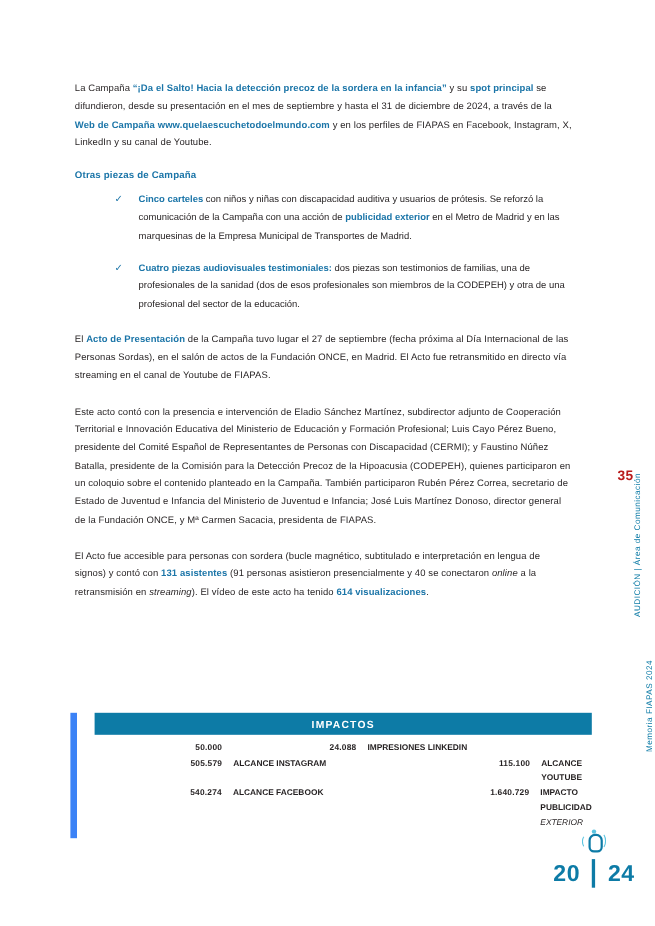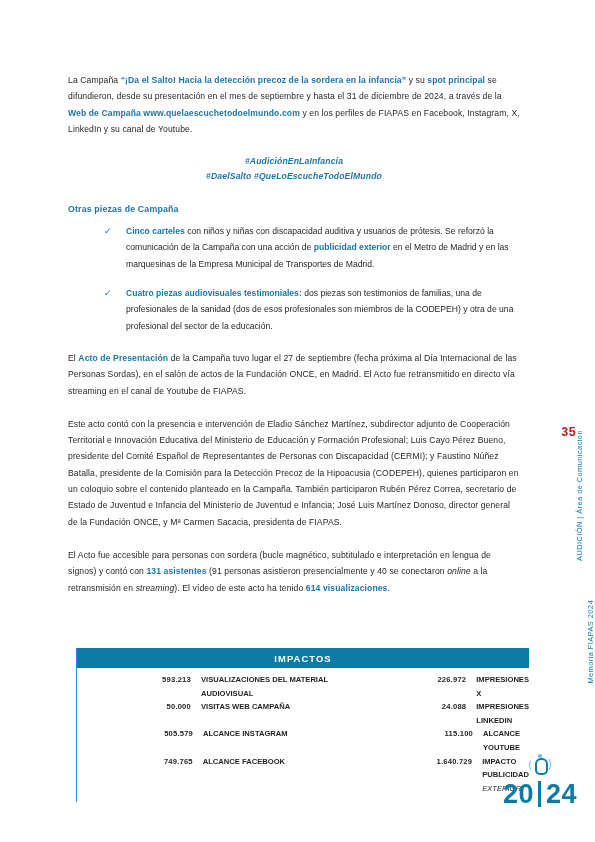--- a/index.html
+++ b/index.html
@@ -65,22 +65,23 @@
   .bullet .tick{
     position:absolute;left:0;top:0;
     color:#1b75a8;
     font-size:9px;
     font-weight:bold;
   }
 
   
   .table-wrap{
     position:absolute;
-    left:76px; top:648px; width:452px;
-    border-left:1px solid #3b82f6;
+    left:64px; top:648px; width:452px;
+    border-left:6px solid #3b82f6;
+    padding-left:16px;
   }
   .tbl-head{
     background:#0d7ba6;
     color:#ffffff;
     text-align:center;
     font-weight:bold;
     font-size:9.4px;
     letter-spacing:1.1px;
     padding:4.5px 0 4.5px 0;
   }
@@ -129,21 +130,21 @@
   
   .logo{
     position:absolute;
     right:18px; bottom:34px;
     width:74px; height:60px;
   }
   .logo .lg-num{
     position:absolute;
     bottom:0;
     color:#0d7ba6;
-    font-size:27px;
+    font-size:21px;
     font-weight:bold;
     letter-spacing:.5px;
     line-height:27px;
   }
   .logo .lg-left{left:0;}
   .logo .lg-right{right:0;}
   .logo .lg-bar{
     position:absolute;
     left:35px; bottom:1px;
     width:3px;height:26px;
@@ -181,24 +182,20 @@
 </style>
 </head>
 <body>
 
 <div class="page">
 
   <div class="content">
 
     <p class="para"><span>La Campaña </span><span class="accent">“¡Da el Salto! Hacia la detección precoz de la sordera en la infancia”</span><span> y su </span><span class="accent">spot principal</span><span> se difundieron, desde su presentación en el mes de septiembre y hasta el 31 de diciembre de 2024, a través de la </span><span class="accent">Web de Campaña www.quelaescuchetodoelmundo.com</span><span> y en los perfiles de FIAPAS en Facebook, Instagram, X, LinkedIn y su canal de Youtube.</span></p>
 
-    <div class="hashtags">
-      <div>#AudiciónEnLaInfancia</div>
-      <div>#DaelSalto #QueLoEscucheTodoElMundo</div>
-    </div>
 
     <div class="subhead">Otras piezas de Campaña</div>
 
     <div class="bullets">
 
       <div class="bullet">
         <span class="tick">✓</span><span class="accent">Cinco carteles</span><span> con niños y niñas con discapacidad auditiva y usuarios de prótesis. Se reforzó la comunicación de la Campaña con una acción de </span><span class="accent">publicidad exterior</span><span> en el Metro de Madrid y en las marquesinas de la Empresa Municipal de Transportes de Madrid.</span>
       </div>
 
       <div class="bullet">
@@ -212,43 +209,36 @@
     <p class="para">Este acto contó con la presencia e intervención de Eladio Sánchez Martínez, subdirector adjunto de Cooperación Territorial e Innovación Educativa del Ministerio de Educación y Formación Profesional; Luis Cayo Pérez Bueno, presidente del Comité Español de Representantes de Personas con Discapacidad (CERMI); y Faustino Núñez Batalla, presidente de la Comisión para la Detección Precoz de la Hipoacusia (CODEPEH), quienes participaron en un coloquio sobre el contenido planteado en la Campaña. También participaron Rubén Pérez Correa, secretario de Estado de Juventud e Infancia del Ministerio de Juventud e Infancia; José Luis Martínez Donoso, director general de la Fundación ONCE, y Mª Carmen Sacacia, presidenta de FIAPAS.</p>
 
     <p class="para"><span>El Acto fue accesible para personas con sordera (bucle magnético, subtitulado e interpretación en lengua de signos) y contó con </span><span class="accent">131 asistentes</span><span> (91 personas asistieron presencialmente y 40 se conectaron </span><span class="ital">online</span><span> a la retransmisión en </span><span class="ital">streaming</span><span>). El vídeo de este acto ha tenido </span><span class="accent">614 visualizaciones</span><span>.</span></p>
 
   </div>
 
   <div class="table-wrap">
     <div class="tbl-head">IMPACTOS</div>
     <div class="tbl-body">
 
-      <div class="trow">
-        <span class="c-num">593.213</span>
-        <span class="c-lab">VISUALIZACIONES DEL MATERIAL AUDIOVISUAL</span>
-        <span class="c-num2">226.972</span>
-        <span class="c-lab2"><span>IMPRESIONES X</span><span class="ital"></span></span>
-      </div>
 
       <div class="trow">
         <span class="c-num">50.000</span>
-        <span class="c-lab">VISITAS WEB CAMPAÑA</span>
         <span class="c-num2">24.088</span>
         <span class="c-lab2"><span>IMPRESIONES LINKEDIN</span><span class="ital"></span></span>
       </div>
 
       <div class="trow">
         <span class="c-num">505.579</span>
         <span class="c-lab">ALCANCE INSTAGRAM</span>
         <span class="c-num2">115.100</span>
         <span class="c-lab2"><span>ALCANCE YOUTUBE</span><span class="ital"></span></span>
       </div>
 
       <div class="trow">
-        <span class="c-num">749.765</span>
+        <span class="c-num">540.274</span>
         <span class="c-lab">ALCANCE FACEBOOK</span>
         <span class="c-num2">1.640.729</span>
         <span class="c-lab2"><span>IMPACTO PUBLICIDAD </span><span class="ital">EXTERIOR</span></span>
       </div>
 
     </div>
   </div>
 
   <div class="sidebar">
     <div class="side-vert side-top">AUDICIÓN | Área de Comunicación</div>

